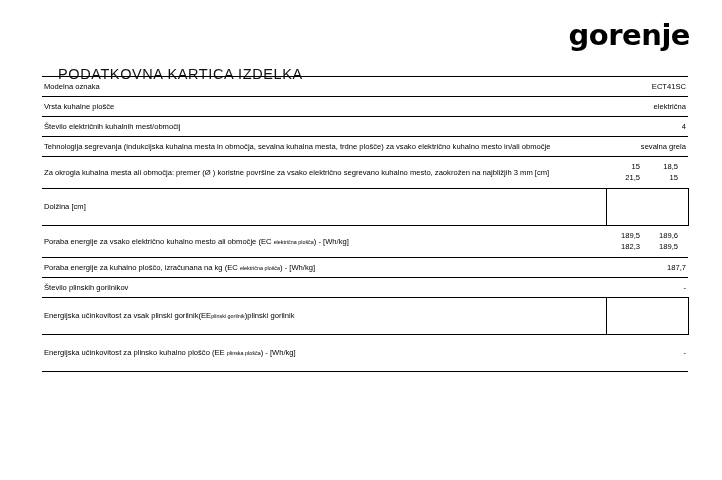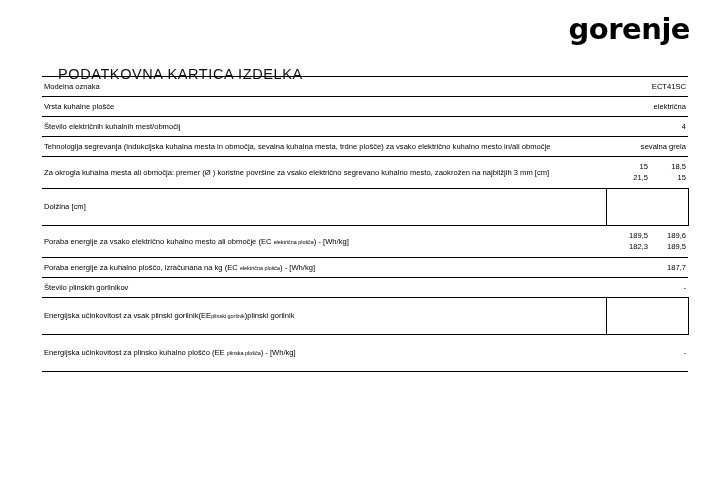--- a/index.html
+++ b/index.html
@@ -16,21 +16,21 @@
     overflow: hidden;
   }
   .page {
     position: relative;
     width: 722px;
     height: 480px;
     box-sizing: border-box;
   }
   .brand {
     position: absolute;
-    top: 12px;
+    top: 18px;
     right: 32px;
     font-family: "DejaVu Sans", sans-serif;
     font-size: 29px;
     font-weight: 700;
     letter-spacing: -0.5px;
     color: #000000;
   }
   .doc-title {
     position: absolute;
     top: 66px;
@@ -70,21 +70,21 @@
   td.value.boxed {
     border-left: 1px solid #000000;
     border-right: 1px solid #000000;
   }
   .twoval {
     display: block;
     line-height: 1.5;
   }
   .twoval .row {
     display: flex;
-    justify-content: flex-end;
+    justify-content: center;
     gap: 14px;
   }
   .twoval .cell {
     min-width: 24px;
     text-align: right;
   }
   .sub {
     font-size: 5.4px;
     vertical-align: baseline;
   }

